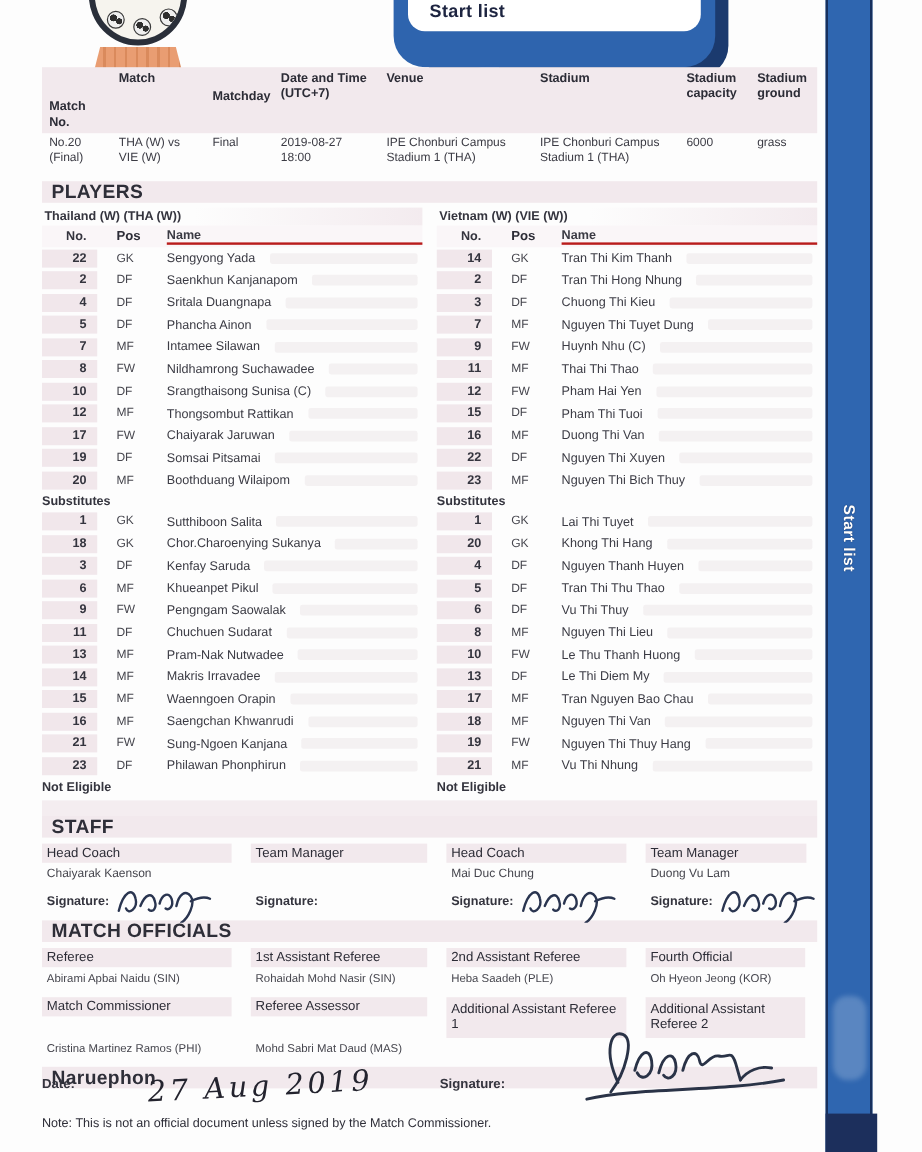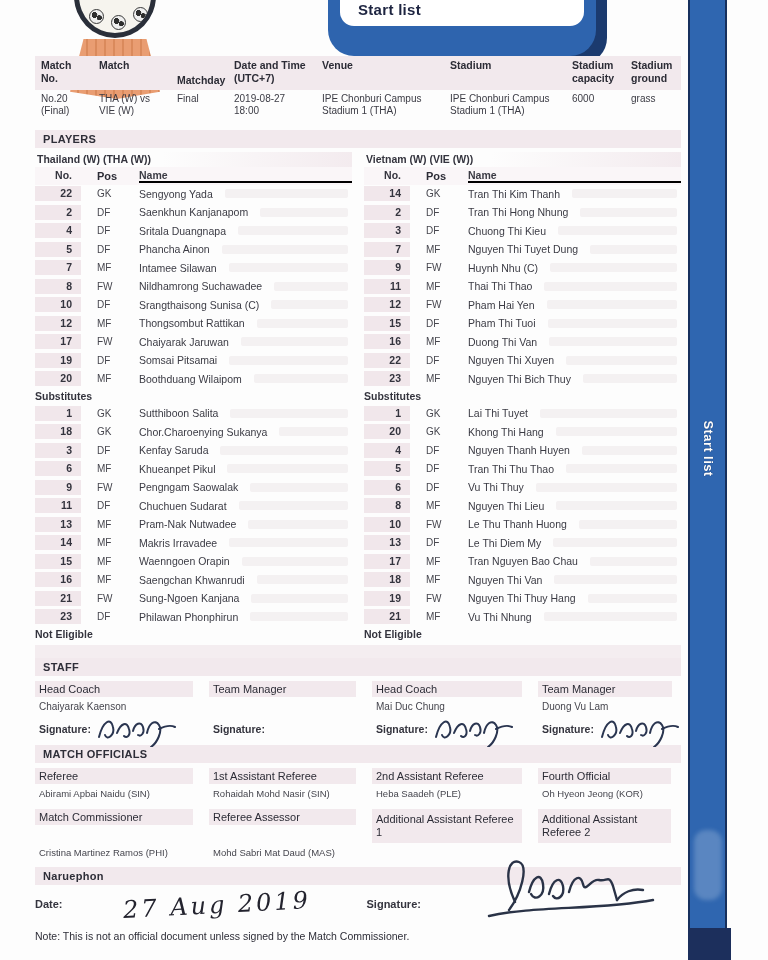--- a/index.html
+++ b/index.html
@@ -39,21 +39,21 @@
     border-left:2px solid #17305d;border-right:2px solid #17305d;}
   .side-strip-smudge{position:absolute;left:4px;top:830px;width:28px;height:70px;border-radius:12px;
     background:rgba(220,230,245,.25);filter:blur(2px);}
   .side-strip-bottom{position:absolute;left:-2px;top:928px;width:43px;height:32px;background:#1c2f5c;}
   .side-tab{position:absolute;left:688px;top:392px;width:39px;height:112px;display:flex;align-items:center;justify-content:center;}
   .side-tab-label{transform:rotate(90deg);white-space:nowrap;color:#fff;font-weight:bold;font-size:13px;letter-spacing:.4px;
     text-shadow:0 0 1px #12264d;}
 
   
   .content{position:absolute;left:35px;top:56px;width:646px;}
-  .section-band{background:var(--band);font-weight:bold;font-size:11px;color:#2e2e38;
+  .section-band{background:var(--band);font-weight:bold;font-size:16px;color:#2e2e38;
     padding:2px 8px;height:18px;line-height:15px;letter-spacing:.3px;}
 
   
   .mi-row{display:flex;}
   .mi-head{background:var(--band);}
   .mi-cell{font-size:10px;line-height:1.2;padding:3px 5px 3px 6px;color:var(--ink2);}
   .mi-head .mi-cell{font-weight:bold;font-size:10.5px;color:#2c2c36;}
 
   
   .players-wrap{margin-top:10px;}
@@ -62,21 +62,21 @@
   .team-name{font-weight:bold;font-size:10.5px;padding:1px 2px;height:15px;
     background:linear-gradient(90deg,rgba(242,233,237,0) 40%,rgba(242,233,237,.9));}
   .trow{display:flex;align-items:center;height:18.5px;}
   .trow-head{font-weight:bold;font-size:11px;height:18px;background:#faf6f8;}
   .cell-no{width:46px;text-align:right;padding-right:9px;font-weight:bold;font-size:10.5px;}
   .trow .cell-no{background:var(--chip);height:15px;line-height:15px;}
   .trow-head .cell-no{background:transparent;}
   .cell-pos{width:58px;padding-left:16px;font-size:10px;color:#46464e;}
   .trow-head .cell-pos{font-size:11px;color:#2c2c36;font-weight:bold;}
   .cell-name{font-size:10.5px;color:var(--ink2);white-space:nowrap;}
-  .trow-head .cell-name{border-bottom:2px solid #000000;flex:1;}
+  .trow-head .cell-name{border-bottom:2px solid #b91c1c;flex:1;}
   .smudge{flex:1;height:9px;margin:0 4px 0 12px;background:rgba(170,135,150,.10);border-radius:2px;}
   .sub-label{font-weight:bold;font-size:10.5px;height:16px;padding-top:2px;}
   .ne-band{height:13px;background:#f4edf0;margin-top:3px;}
 
   
   .grid4{display:grid;grid-template-columns:168px 157px 160px 1fr;column-gap:6px;}
   .role-band{background:var(--band);font-weight:normal;font-size:11px;color:#2c2c36;
     height:16px;line-height:16px;padding-left:4px;margin:5px 10px 4px 0;}
   .person-name{font-size:10px;color:#46464e;height:14px;padding-left:4px;}
   .sig-row{display:flex;align-items:flex-start;height:30px;padding-left:4px;position:relative;}
@@ -122,21 +122,21 @@
   <div class="side-strip-bottom"></div>
 </div>
 <div class="side-tab">
   <span class="side-tab-label">Start list</span>
 </div>
 
 <div class="content">
 
   <div id="match-info">
       <div class="mi-row mi-head">
-        <div class="mi-cell" style="width: 58px;">Match No.</div>
+        <div class="mi-cell" style="width: 58px; margin-top: 24px;">Match No.</div>
         <div class="mi-cell" style="width: 78px;">Match</div>
         <div class="mi-cell" style="width: 57px; margin-top: 15px;">Matchday</div>
         <div class="mi-cell" style="width: 88px;">Date and Time (UTC+7)</div>
         <div class="mi-cell" style="width: 128px;">Venue</div>
         <div class="mi-cell" style="width: 122px;">Stadium</div>
         <div class="mi-cell" style="width: 59px;">Stadium capacity</div>
         <div class="mi-cell" style="width: 56px;">Stadium ground</div>
       </div>
       <div class="mi-row">
         <div class="mi-cell" style="width: 58px;">No.20 (Final)</div>

